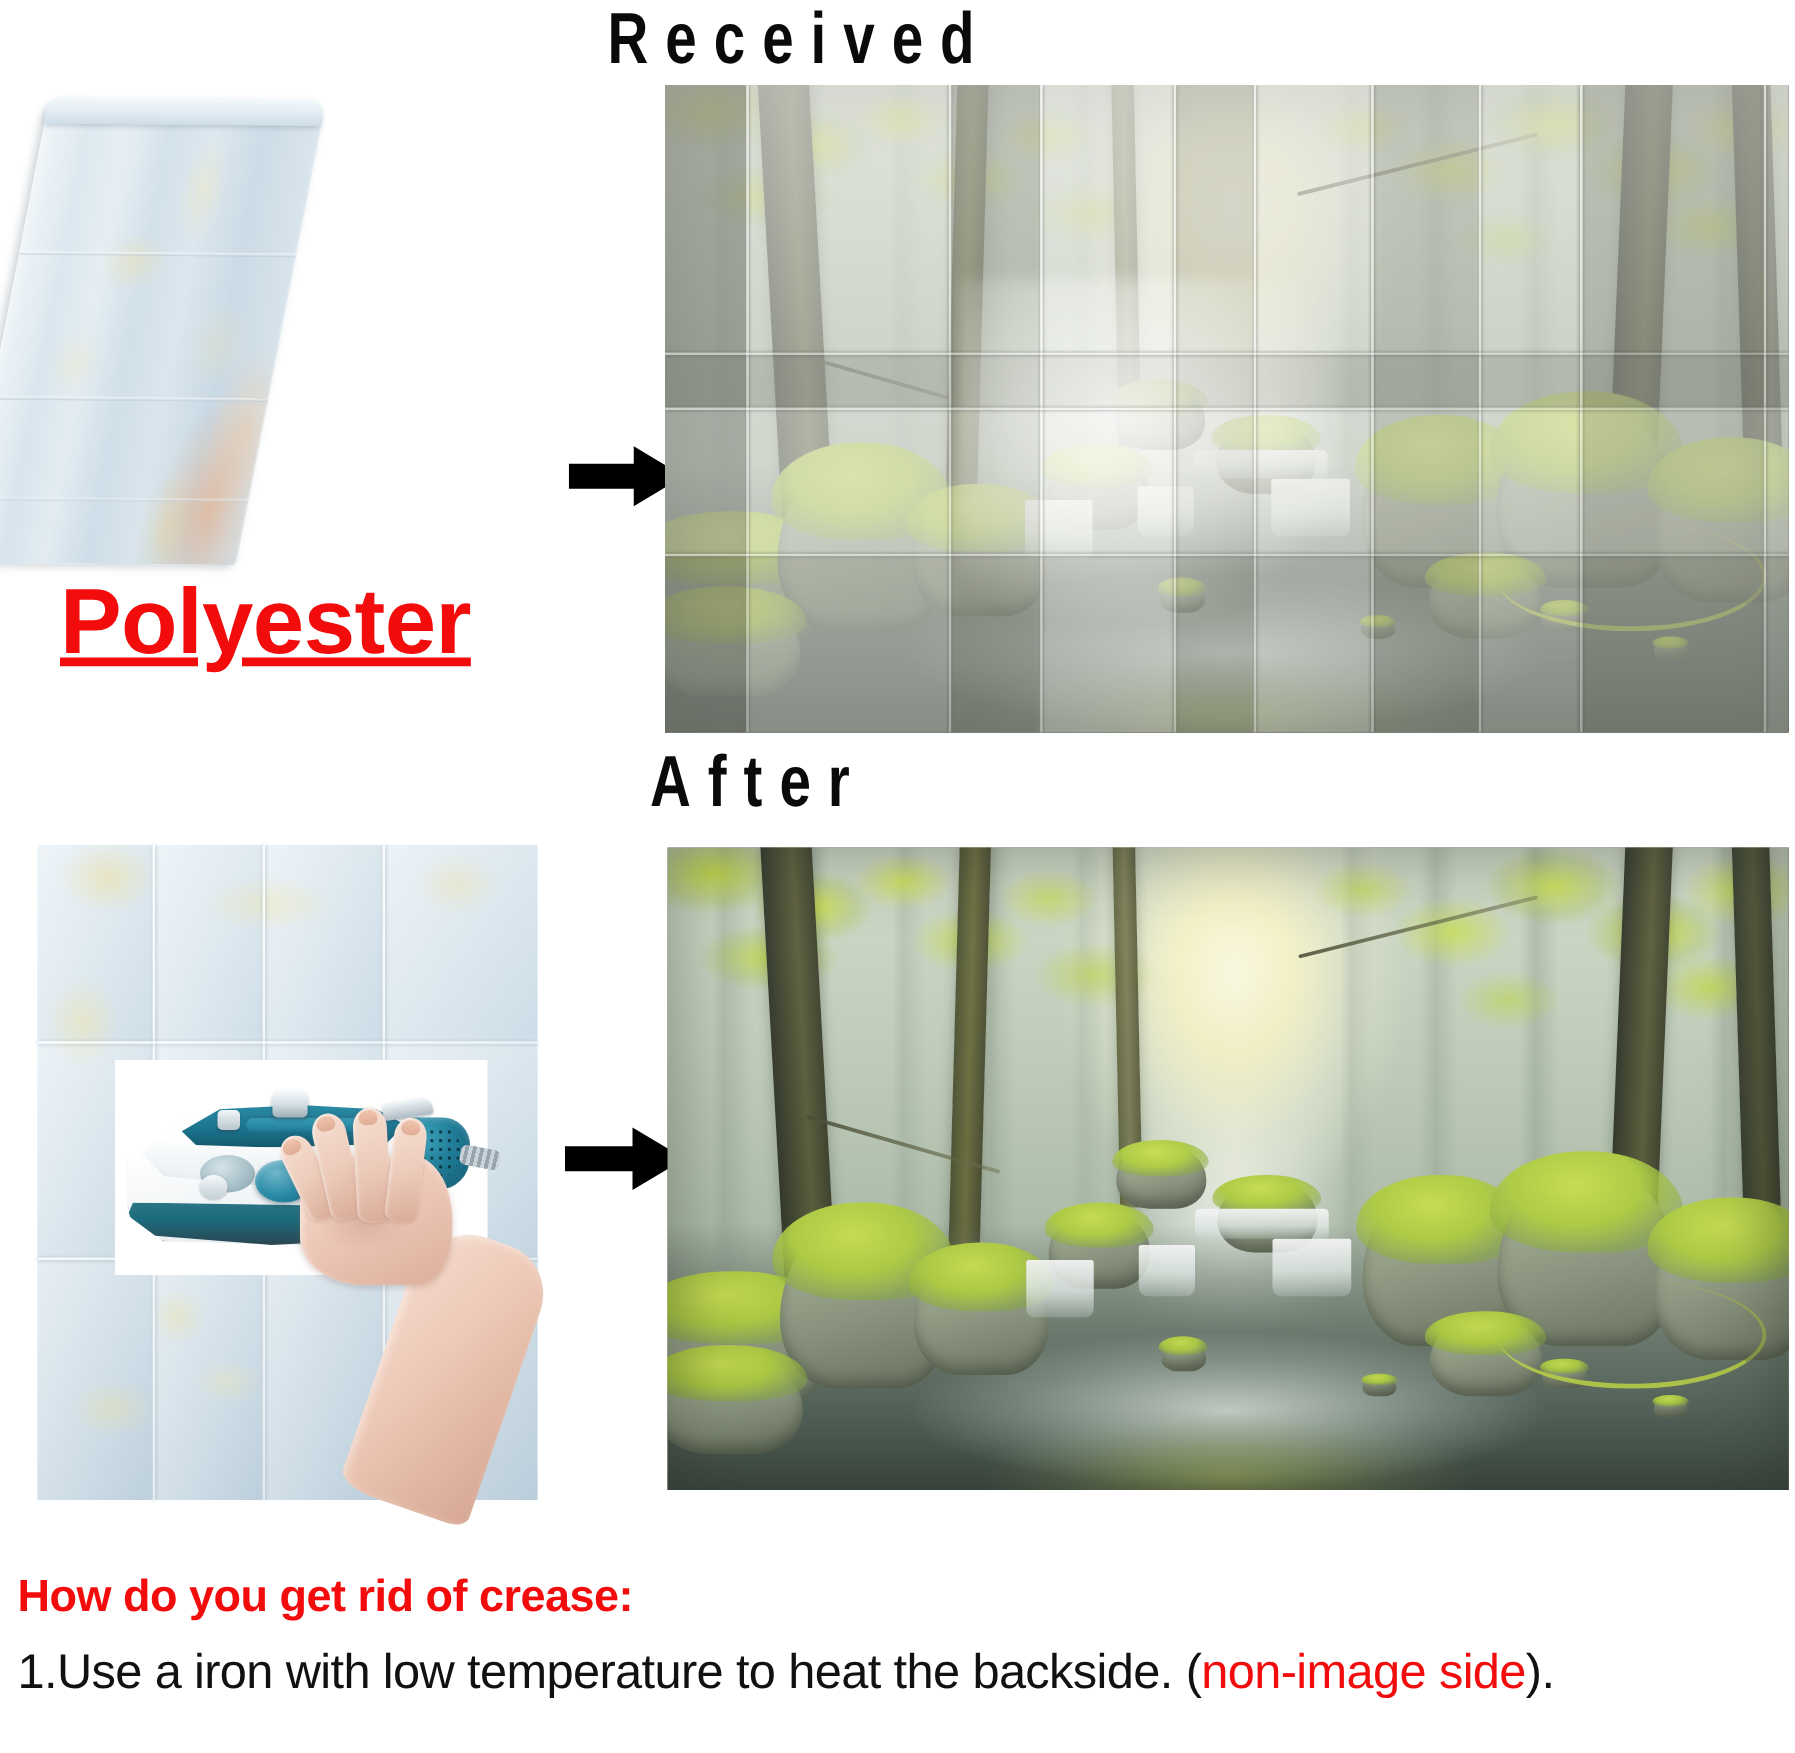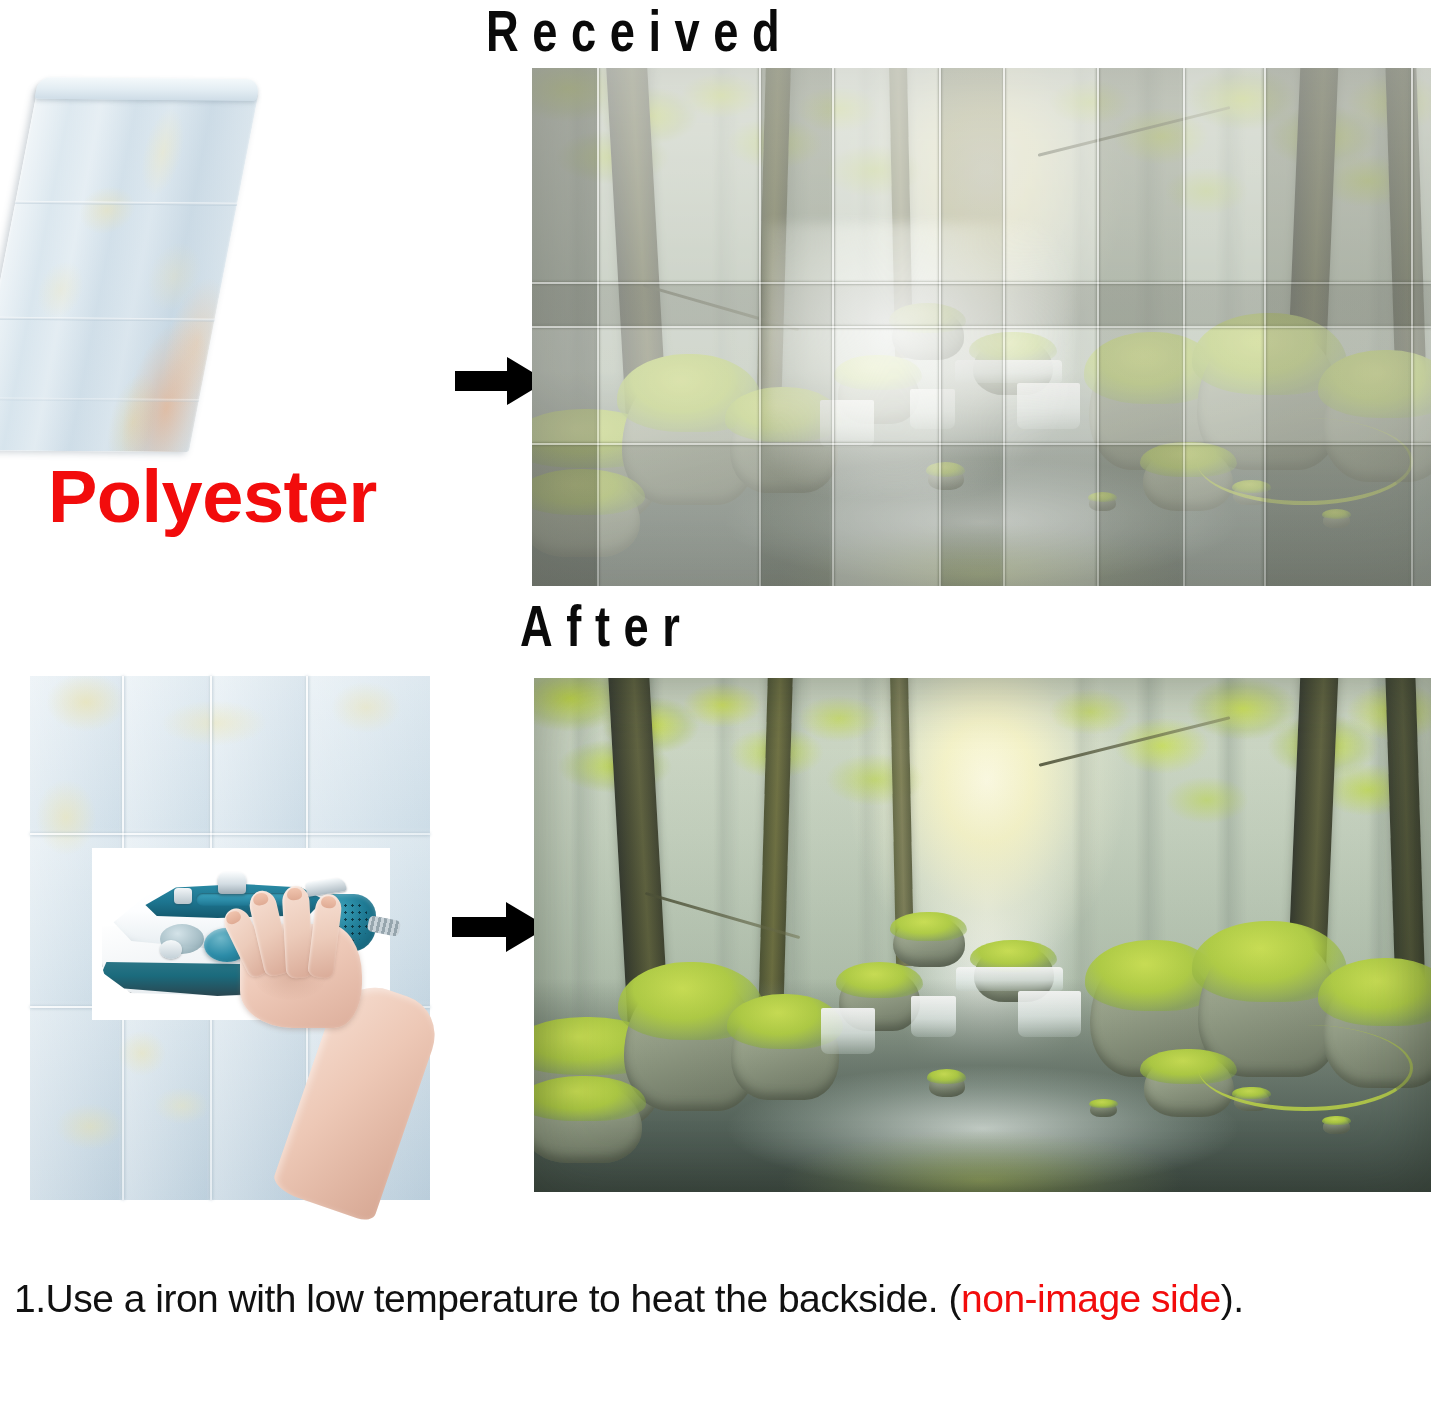--- a/index.html
+++ b/index.html
@@ -23,21 +23,21 @@
     white-space: nowrap;
     line-height: 1;
   }
   #title-received { left: 486px; top: 2px; font-size: 58px; }
   #title-after    { left: 520px; top: 597px; font-size: 58px; }
 
   
   #polyester-label {
     position: absolute; left: 48px; top: 460px;
     font-size: 74px; font-weight: 700; color: #f20c0c;
-    letter-spacing: -0.5px; line-height: 1; white-space: nowrap;
+    letter-spacing: -0.5px; line-height: 1; white-space: nowrap; text-decoration: underline;
   }
 
   
   .arrow { position: absolute; }
   #arrow-top    { left: 455px; top: 355px; width: 92px; height: 52px; }
   #arrow-bottom { left: 452px; top: 900px; width: 96px; height: 54px; }
 
   
   #swatch-wrap {
     position: absolute; left: 10px; top: 78px;
@@ -624,20 +624,21 @@
       <div class="rock" style="left:78%; top:64%; width:4%; height:8%;  border-radius:50% 50% 38% 38% / 62% 62% 38% 38%;"></div>
       <div class="rock" style="left:88%; top:74%; width:3%; height:6%;  border-radius:50% 50% 38% 38% / 62% 62% 38% 38%;"></div>
       <div class="vine" style="left:74%; top:42%; width:24%; height:30%;"></div>
     </div>
 
     <div id="after-pop"></div>
     <div class="vignette"></div>
   </div>
 
   <div id="instructions">
+    <div id="inst-heading">How do you get rid of crease:</div>
 
     <div class="inst-line" id="inst-line-1">
       <span>1.Use a iron with low temperature to heat the backside. (</span><span class="hl">non-image side</span><span>).</span>
     </div>
 
   </div>
 
 </div>
 
 </body></html>

